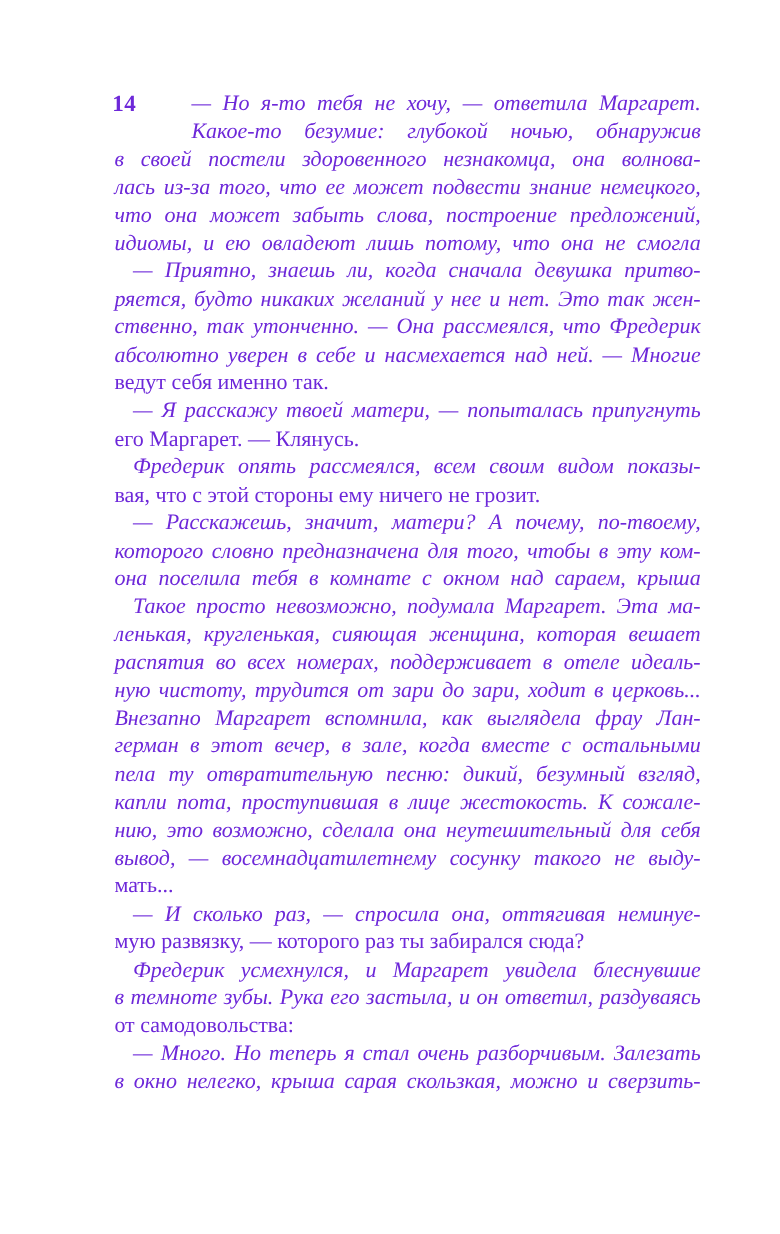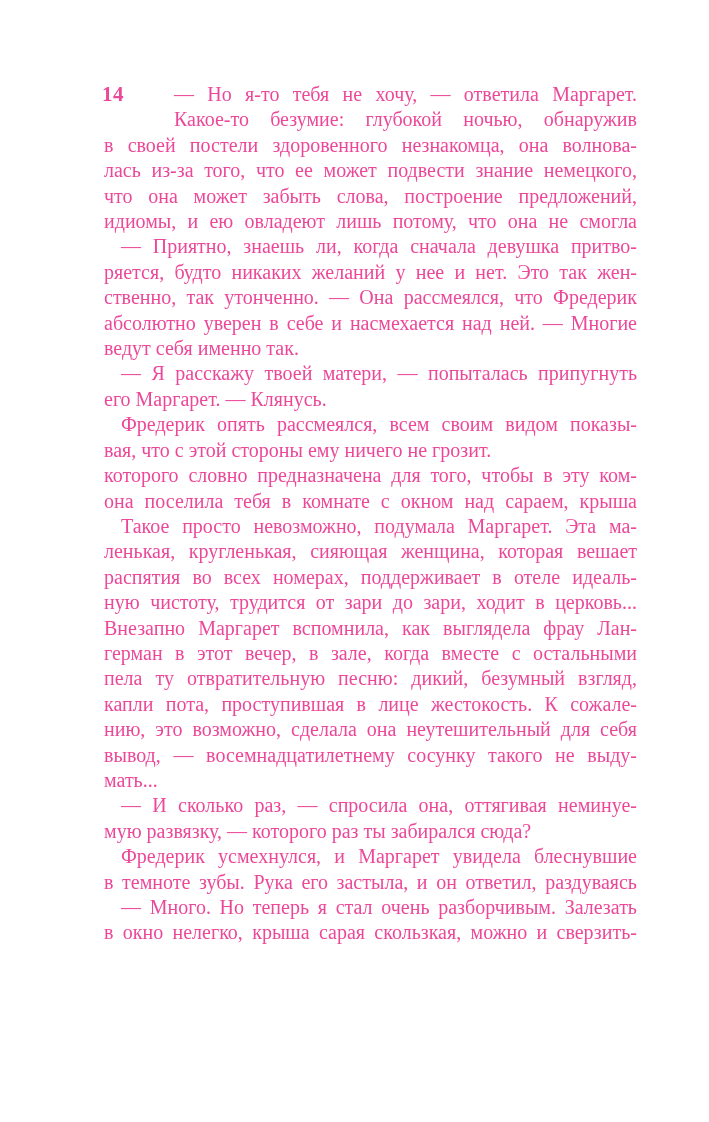--- a/index.html
+++ b/index.html
@@ -7,21 +7,21 @@
     padding: 0;
     background: #ffffff;
   }
   .book-page {
     position: relative;
     width: 709px;
     height: 1122px;
     background: #ffffff;
     overflow: hidden;
     font-family: "Liberation Serif", "DejaVu Serif", serif;
-    color: #ec4899;
+    color: #6d28d9;
   }
   .folio {
     position: absolute;
     left: 102px;
     top: 82px;
     font-size: 21px;
     line-height: 25.4px;
     font-weight: bold;
     letter-spacing: 0.5px;
   }
@@ -34,20 +34,21 @@
     line-height: 25.4px;
   }
   .paragraph { margin: 0; padding: 0; }
   .line {
     white-space: nowrap;
     text-justify: inter-word;
   }
   .line.j {
     text-align: justify;
     text-align-last: justify;
+    font-style: italic;
   }
   .line.l {
     text-align: left;
     text-align-last: left;
   }
   .ind-small { text-indent: 17px; }
   .ind-large { text-indent: 70px; }
 </style>
 </head>
 <body>
@@ -74,20 +75,21 @@
       </div>
       <div class="paragraph">
         <div class="line j ind-small">— Я расскажу твоей матери, — попыталась припугнуть</div>
         <div class="line l">его Маргарет. — Клянусь.</div>
       </div>
       <div class="paragraph">
         <div class="line j ind-small">Фредерик опять рассмеялся, всем своим видом показы-</div>
         <div class="line l">вая, что с этой стороны ему ничего не грозит.</div>
       </div>
       <div class="paragraph">
+        <div class="line j ind-small">— Расскажешь, значит, матери? А почему, по-твоему,</div>
         <div class="line j">которого словно предназначена для того, чтобы в эту ком-</div>
         <div class="line j">она поселила тебя в комнате с окном над сараем, крыша</div>
       </div>
       <div class="paragraph">
         <div class="line j ind-small">Такое просто невозможно, подумала Маргарет. Эта ма-</div>
         <div class="line j">ленькая, кругленькая, сияющая женщина, которая вешает</div>
         <div class="line j">распятия во всех номерах, поддерживает в отеле идеаль-</div>
         <div class="line j">ную чистоту, трудится от зари до зари, ходит в церковь...</div>
         <div class="line j">Внезапно Маргарет вспомнила, как выглядела фрау Лан-</div>
         <div class="line j">герман в этот вечер, в зале, когда вместе с остальными</div>
@@ -97,19 +99,20 @@
         <div class="line j">вывод, — восемнадцатилетнему сосунку такого не выду-</div>
         <div class="line l">мать...</div>
       </div>
       <div class="paragraph">
         <div class="line j ind-small">— И сколько раз, — спросила она, оттягивая неминуе-</div>
         <div class="line l">мую развязку, — которого раз ты забирался сюда?</div>
       </div>
       <div class="paragraph">
         <div class="line j ind-small">Фредерик усмехнулся, и Маргарет увидела блеснувшие</div>
         <div class="line j">в темноте зубы. Рука его застыла, и он ответил, раздуваясь</div>
+        <div class="line l">от самодовольства:</div>
       </div>
       <div class="paragraph">
         <div class="line j ind-small">— Много. Но теперь я стал очень разборчивым. Залезать</div>
         <div class="line j">в окно нелегко, крыша сарая скользкая, можно и сверзить-</div>
       </div>
     </div>
 </div>
 
 </body></html>

